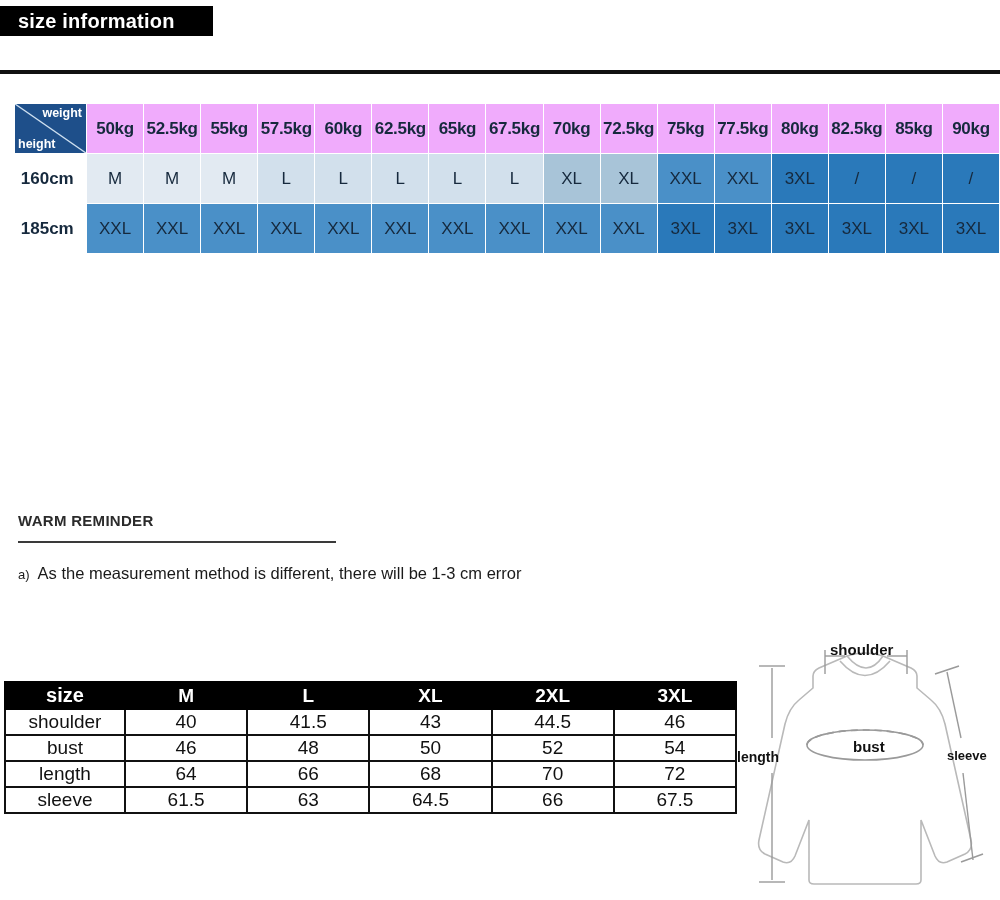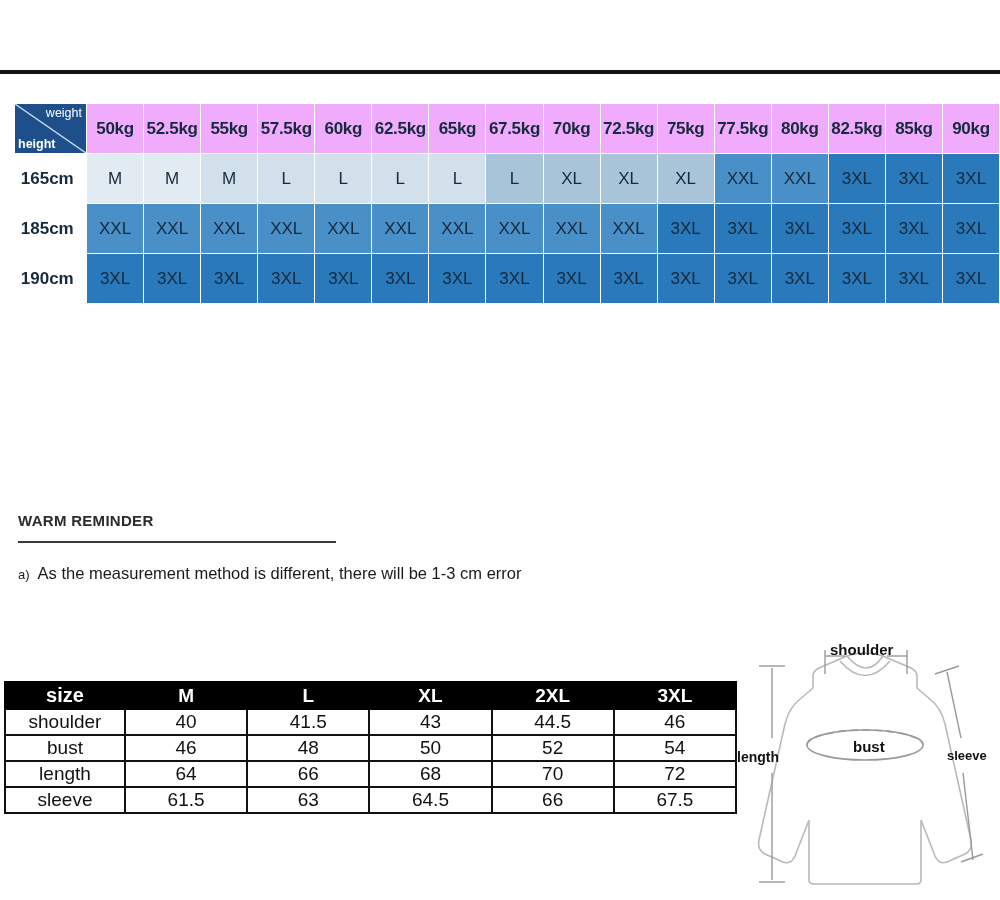--- a/index.html
+++ b/index.html
@@ -50,21 +50,21 @@
     width: 72px;
     background: #1e4f8a;
     position: relative;
     padding: 0 !important;
   }
   .corner .diag {
     position: absolute; left: 0; top: 0; width: 100%; height: 100%;
   }
   .corner .w-lab {
     position: absolute; right: 4px; top: 2px;
-    font-size: 12.5px; color: #ffffff; font-weight: 400;
+    font-size: 12.5px; color: #ffffff; font-weight: 700;
   }
   .corner .h-lab {
     position: absolute; left: 3px; bottom: 2px;
     font-size: 12.5px; color: #ffffff; font-weight: 700; margin-top: 23px;
   }
   .colhead {
     background: #f0abfc;
     color: #ffffff;
     font-size: 15px;
     font-weight: 700;
@@ -137,20 +137,23 @@
   .lab-shoulder { left: 95px; top: 13px; font-size: 15px; }
   .lab-bust     { left: 118px; top: 110px; font-size: 15px; }
   .lab-length   { left: 2px;  top: 121px; font-size: 14px; }
   .lab-sleeve   { left: 212px; top: 120px; font-size: 13px; }
 </style>
 </head>
 <body>
 
 <div id="root">
 
+  <div class="banner">
+    <span>size information</span>
+  </div>
 
   <div class="rule-black"></div>
 
   <table class="matrix">
     <thead>
       <tr>
         <th class="corner">
           <svg class="diag" viewBox="0 0 72 50" preserveAspectRatio="none">
             <line x1="0" y1="0" x2="72" y2="50" stroke="#cfe0f0" stroke-width="1.4"></line>
           </svg>
@@ -170,69 +173,50 @@
           <th class="colhead">75kg</th>
           <th class="colhead">77.5kg</th>
           <th class="colhead">80kg</th>
           <th class="colhead">82.5kg</th>
           <th class="colhead">85kg</th>
           <th class="colhead">90kg</th>
         </tr>
     </thead>
     <tbody>
         <tr>
-          <th class="rowhead">165cm</th>
+          <th class="rowhead">160cm</th>
           <td style="background: rgb(226, 234, 242);">M</td>
           <td style="background: rgb(226, 234, 242);">M</td>
-          <td style="background: rgb(210, 224, 236);">M</td>
-          <td style="background: rgb(210, 224, 236);">L</td>
-          <td style="background: rgb(210, 224, 236);">L</td>
-          <td style="background: rgb(210, 224, 236);">L</td>
-          <td style="background: rgb(210, 224, 236);">L</td>
-          <td style="background: rgb(168, 196, 216);">L</td>
+          <td style="background: rgb(226, 234, 242);">M</td>
+          <td style="background: rgb(210, 224, 236);">L</td>
+          <td style="background: rgb(210, 224, 236);">L</td>
+          <td style="background: rgb(210, 224, 236);">L</td>
+          <td style="background: rgb(210, 224, 236);">L</td>
+          <td style="background: rgb(210, 224, 236);">L</td>
           <td style="background: rgb(168, 196, 216);">XL</td>
           <td style="background: rgb(168, 196, 216);">XL</td>
-          <td style="background: rgb(168, 196, 216);">XL</td>
-          <td style="background: rgb(74, 144, 200);">XXL</td>
-          <td style="background: rgb(74, 144, 200);">XXL</td>
-          <td style="background: rgb(42, 121, 186);">3XL</td>
-          <td style="background: rgb(42, 121, 186);">3XL</td>
-          <td style="background: rgb(42, 121, 186);">3XL</td>
+          <td style="background: rgb(74, 144, 200);">XXL</td>
+          <td style="background: rgb(74, 144, 200);">XXL</td>
+          <td style="background: rgb(42, 121, 186);">3XL</td>
+          <td style="background: rgb(42, 121, 186);">/</td>
+          <td style="background: rgb(42, 121, 186);">/</td>
+          <td style="background: rgb(42, 121, 186);">/</td>
         </tr>
         <tr>
           <th class="rowhead">185cm</th>
           <td style="background: rgb(74, 144, 200);">XXL</td>
           <td style="background: rgb(74, 144, 200);">XXL</td>
           <td style="background: rgb(74, 144, 200);">XXL</td>
           <td style="background: rgb(74, 144, 200);">XXL</td>
           <td style="background: rgb(74, 144, 200);">XXL</td>
           <td style="background: rgb(74, 144, 200);">XXL</td>
           <td style="background: rgb(74, 144, 200);">XXL</td>
           <td style="background: rgb(74, 144, 200);">XXL</td>
           <td style="background: rgb(74, 144, 200);">XXL</td>
           <td style="background: rgb(74, 144, 200);">XXL</td>
-          <td style="background: rgb(42, 121, 186);">3XL</td>
-          <td style="background: rgb(42, 121, 186);">3XL</td>
-          <td style="background: rgb(42, 121, 186);">3XL</td>
-          <td style="background: rgb(42, 121, 186);">3XL</td>
-          <td style="background: rgb(42, 121, 186);">3XL</td>
-          <td style="background: rgb(42, 121, 186);">3XL</td>
-        </tr>
-        <tr>
-          <th class="rowhead">190cm</th>
-          <td style="background: rgb(42, 121, 186);">3XL</td>
-          <td style="background: rgb(42, 121, 186);">3XL</td>
-          <td style="background: rgb(42, 121, 186);">3XL</td>
-          <td style="background: rgb(42, 121, 186);">3XL</td>
-          <td style="background: rgb(42, 121, 186);">3XL</td>
-          <td style="background: rgb(42, 121, 186);">3XL</td>
-          <td style="background: rgb(42, 121, 186);">3XL</td>
-          <td style="background: rgb(42, 121, 186);">3XL</td>
-          <td style="background: rgb(42, 121, 186);">3XL</td>
-          <td style="background: rgb(42, 121, 186);">3XL</td>
           <td style="background: rgb(42, 121, 186);">3XL</td>
           <td style="background: rgb(42, 121, 186);">3XL</td>
           <td style="background: rgb(42, 121, 186);">3XL</td>
           <td style="background: rgb(42, 121, 186);">3XL</td>
           <td style="background: rgb(42, 121, 186);">3XL</td>
           <td style="background: rgb(42, 121, 186);">3XL</td>
         </tr>
       </tbody>
   </table>
 

